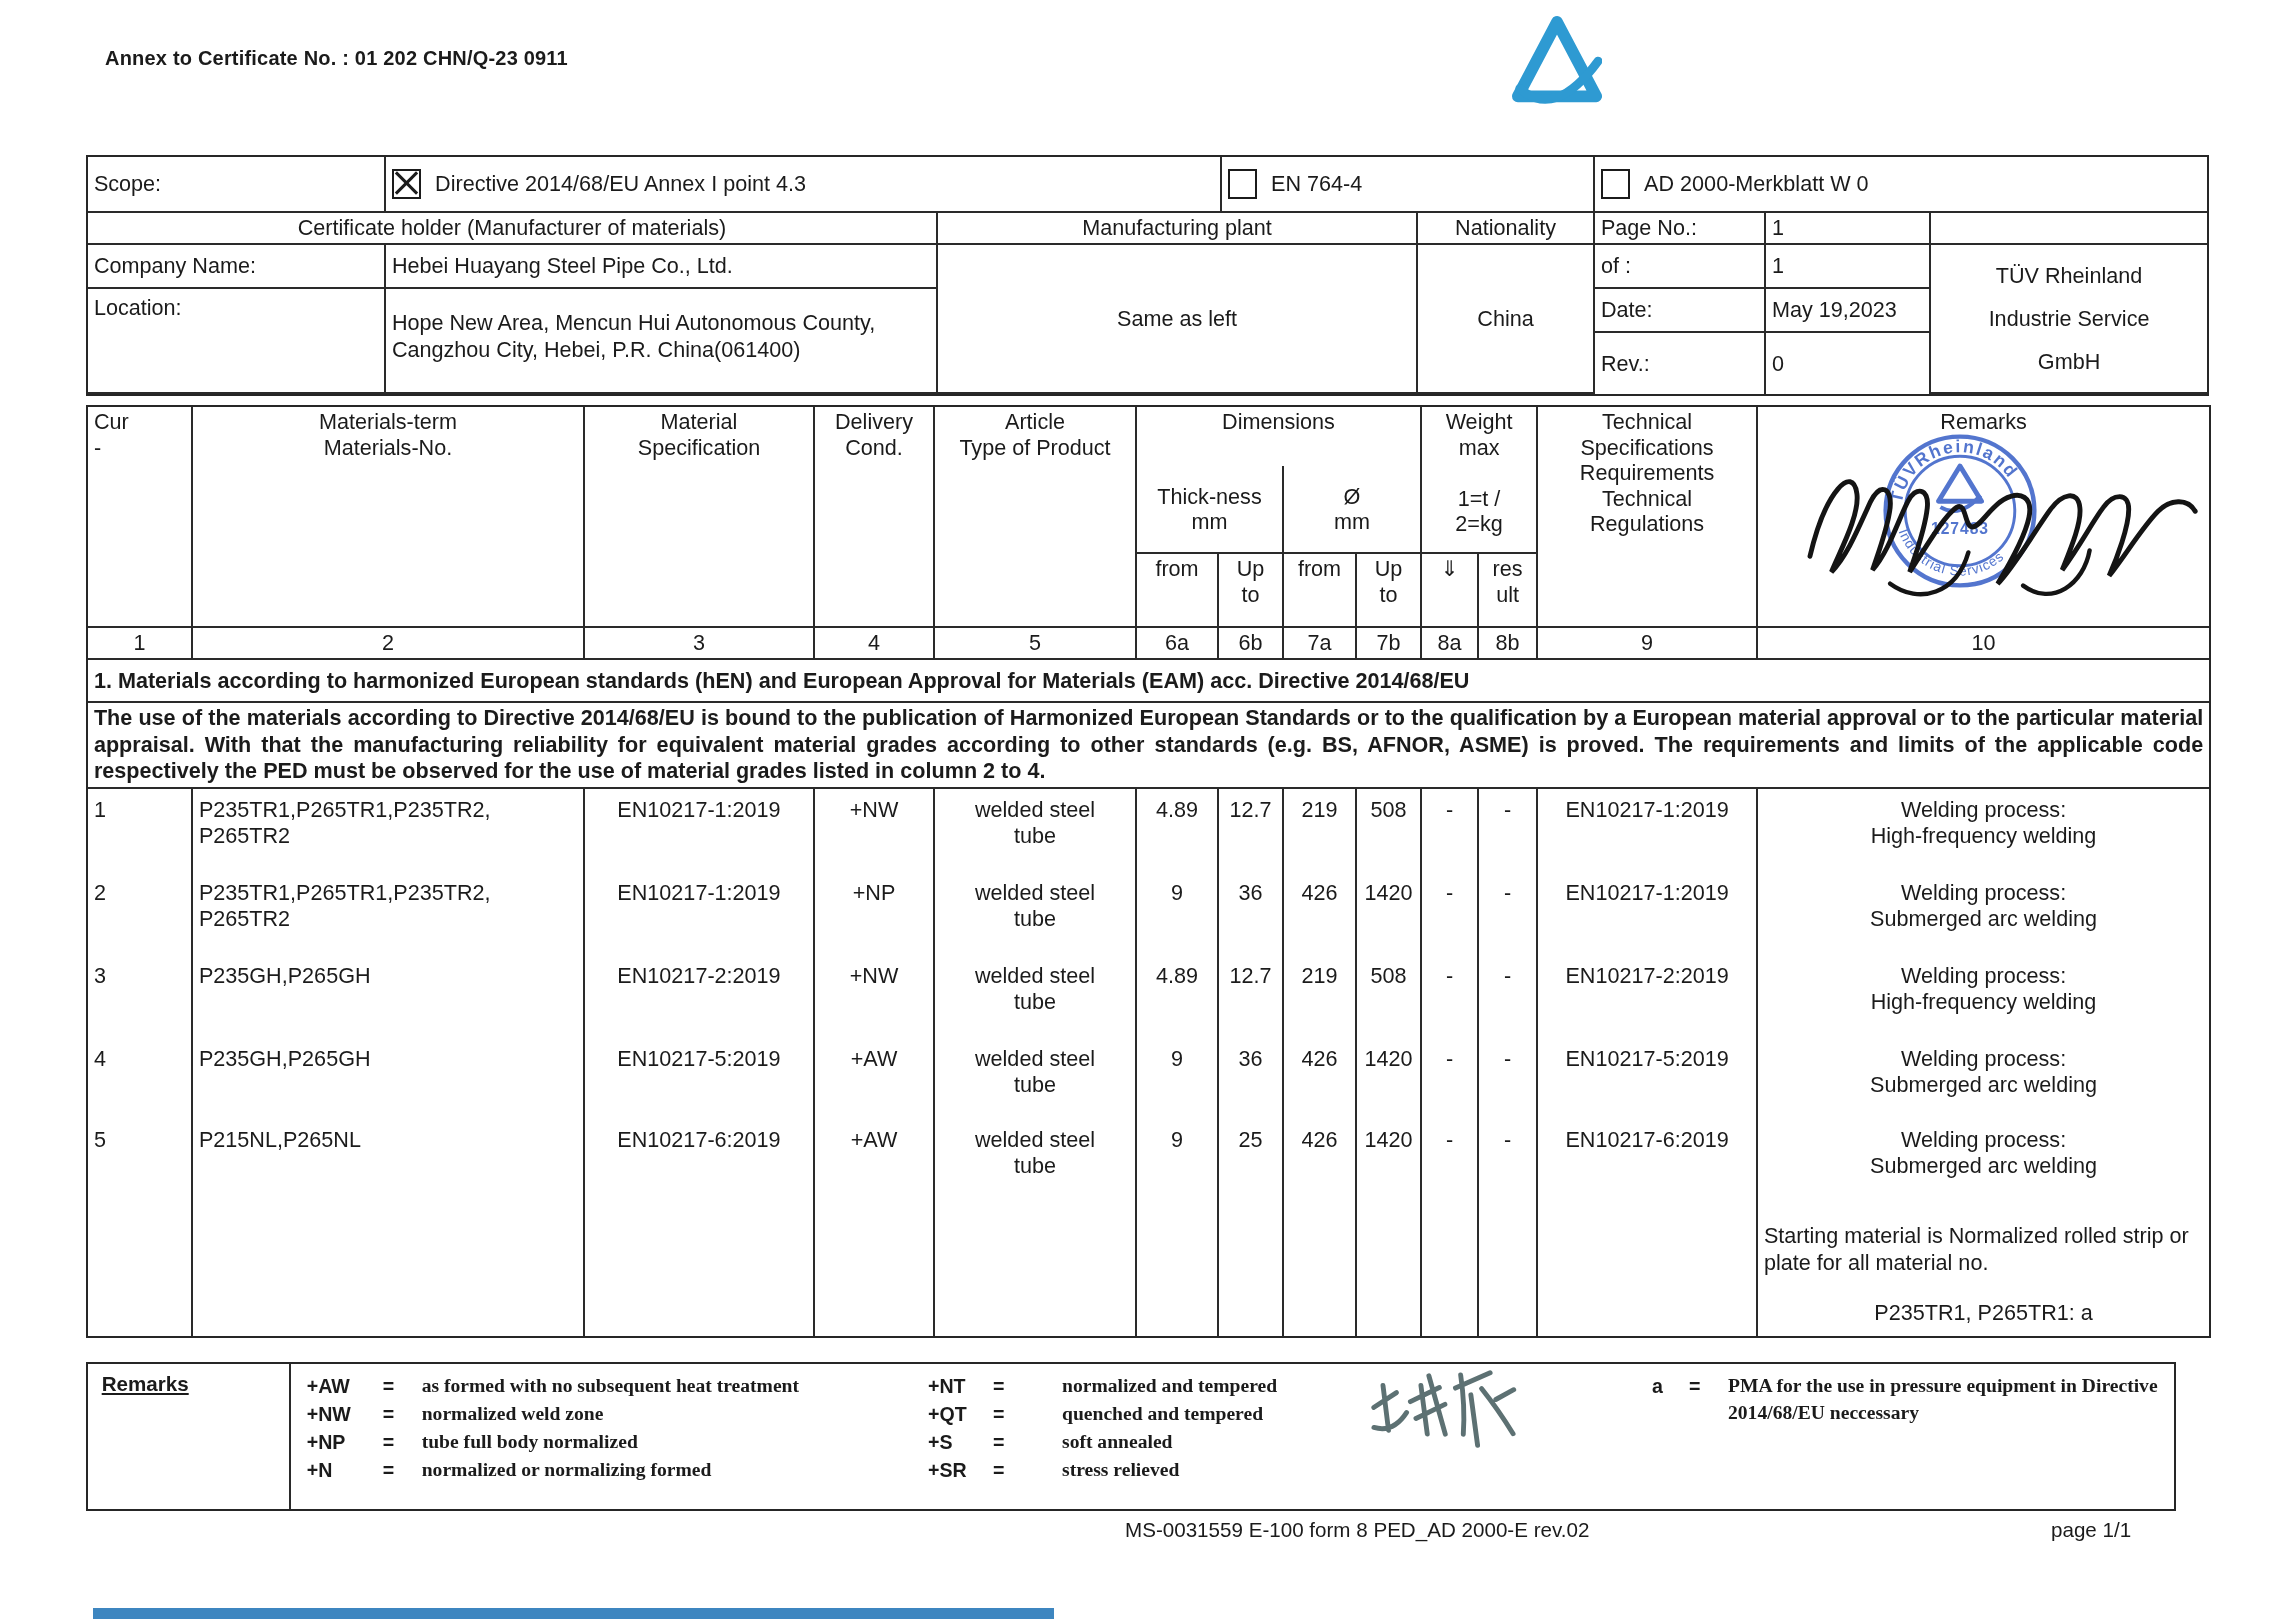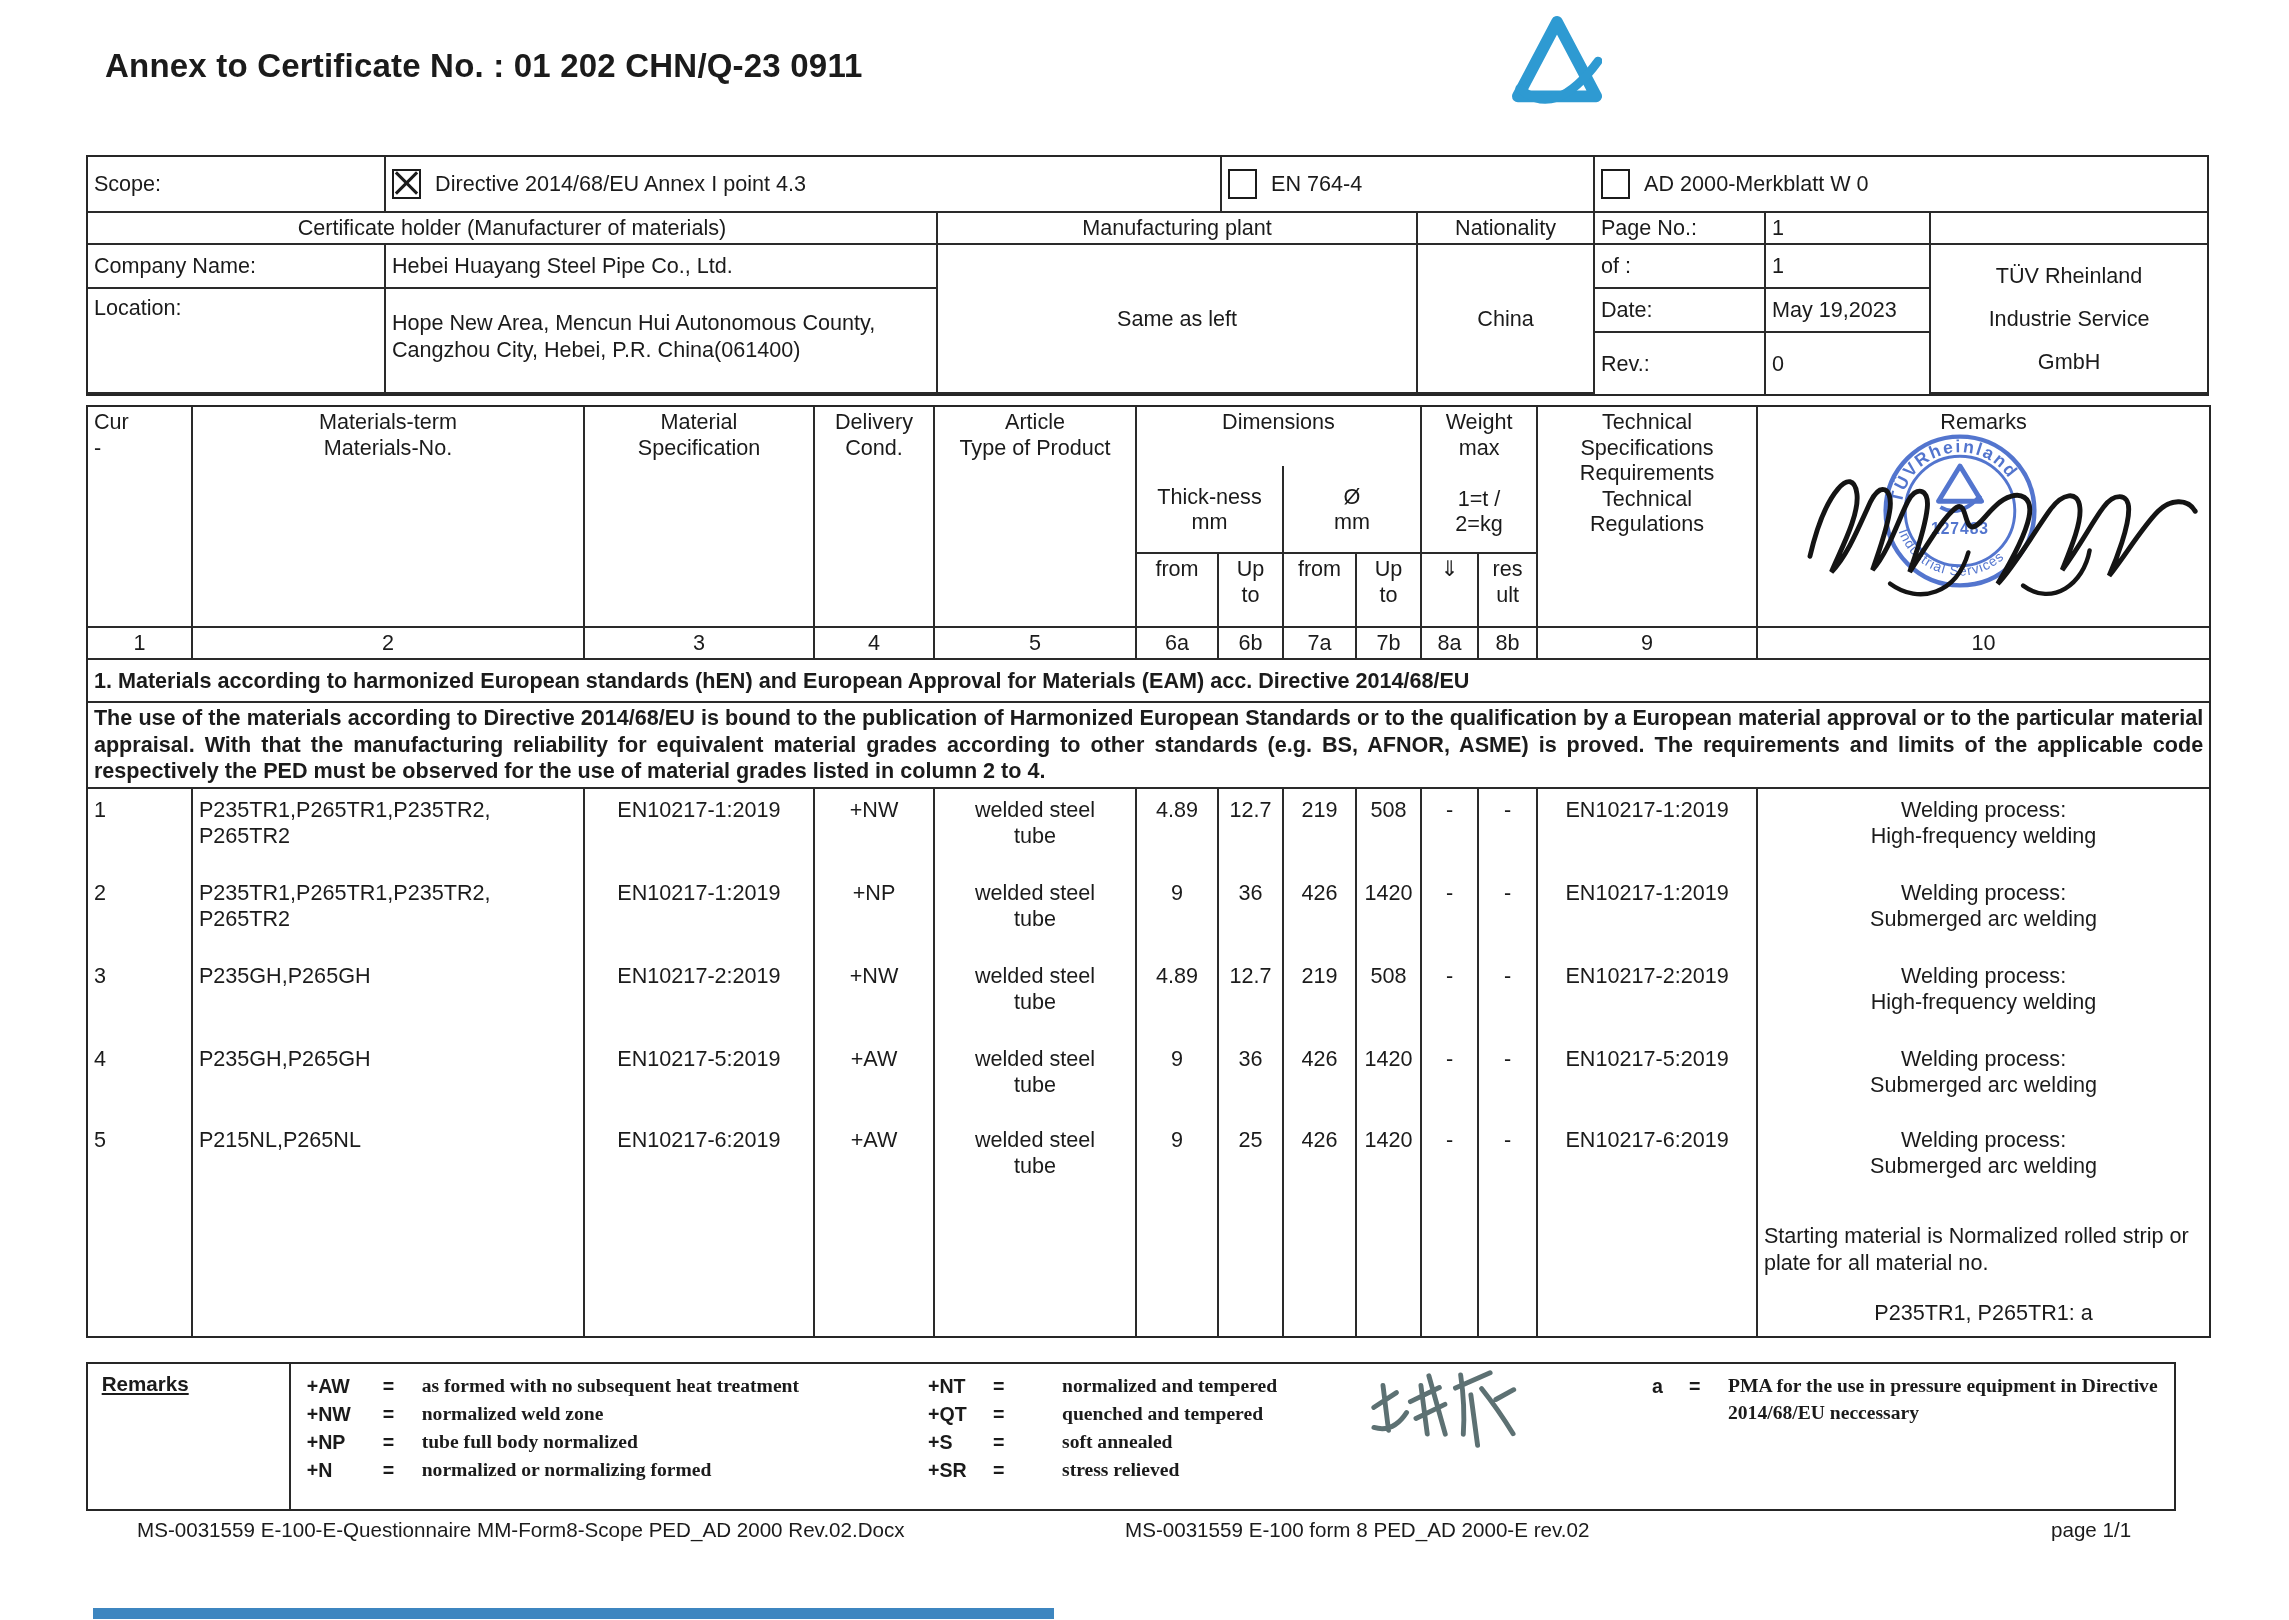--- a/index.html
+++ b/index.html
@@ -1,19 +1,19 @@
 <!DOCTYPE html>
 <html><head>
 <meta charset="utf-8">
 <style>
   html,body{margin:0;padding:0;background:#e8e8e8;}
   .page{position:relative;width:2290px;height:1620px;background:#ffffff;
         font-family:"Liberation Sans", sans-serif;color:#1b1b1b;overflow:hidden;}
   
-  .annex-title{position:absolute;left:105px;top:47px;font-size:33px;font-weight:bold;letter-spacing:0.2px;}
+  .annex-title{position:absolute;left:105px;top:47px;font-size:20px;font-weight:bold;letter-spacing:0.2px;}
   .logo{position:absolute;left:1512px;top:13.7px;display:flex;align-items:flex-start;}
   .logo-text{margin-left:21.6px;margin-top:27.4px;font-size:55px;font-weight:bold;letter-spacing:-1px;line-height:1;}
   .logo-tuv{color:#57585a;}
   .logo-rh{color:#232021;}
   .logo-reg{font-size:23.5px;color:#232021;vertical-align:27.4px;font-weight:bold;}
   
   table.sheet{position:absolute;border-collapse:separate;border-spacing:0;table-layout:fixed;
               border:2.9px solid #262626;}
   table.sheet td{box-sizing:border-box;border-right:2px solid #2a2a2a;border-bottom:2px solid #2a2a2a;
                  font-size:21.6px;padding:2px 5.9px;overflow:hidden;}
@@ -492,19 +492,18 @@
   </div>
 
   <svg class="overlay" style="left:1351px;top:1360px" width="186" height="127" viewBox="0 0 190 130">
     <g stroke="#5d7173" stroke-width="5" fill="none" stroke-linecap="round" transform="rotate(-12 95 65)">
       <path d="M28,34 L54,24 M42,14 L38,60 M24,54 Q42,64 60,46"></path>
       <path d="M80,22 L76,72 M66,36 L98,28 M68,54 L100,46 M90,14 L94,76"></path>
       <path d="M122,20 Q120,52 112,80 M114,32 L152,24 M128,42 L124,94 M140,38 Q152,62 162,90 M152,52 L172,46"></path>
     </g>
   </svg>
 
-  <div class="footer-text" id="footL">MS-0031559 E-100-E-Questionnaire MM-Form8-Scope PED_AD 2000 Rev.02.Docx</div>
   <div class="footer-text" id="footC">MS-0031559 E-100 form 8 PED_AD 2000-E rev.02</div>
   <div class="footer-text" id="footR">page 1/1</div>
 
   <div class="blue-bar"></div>
 </div>
 
 
 </body></html>

